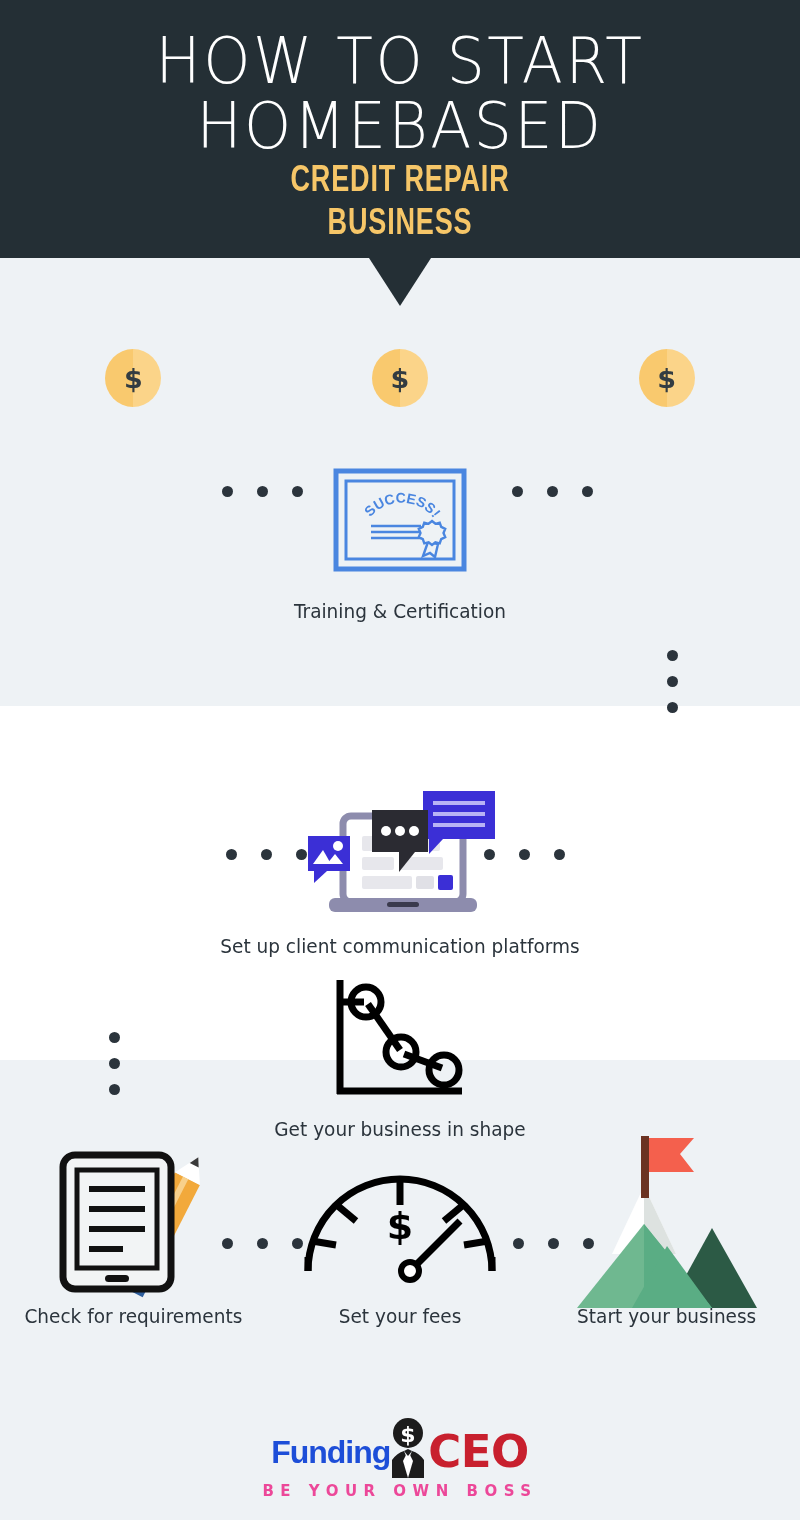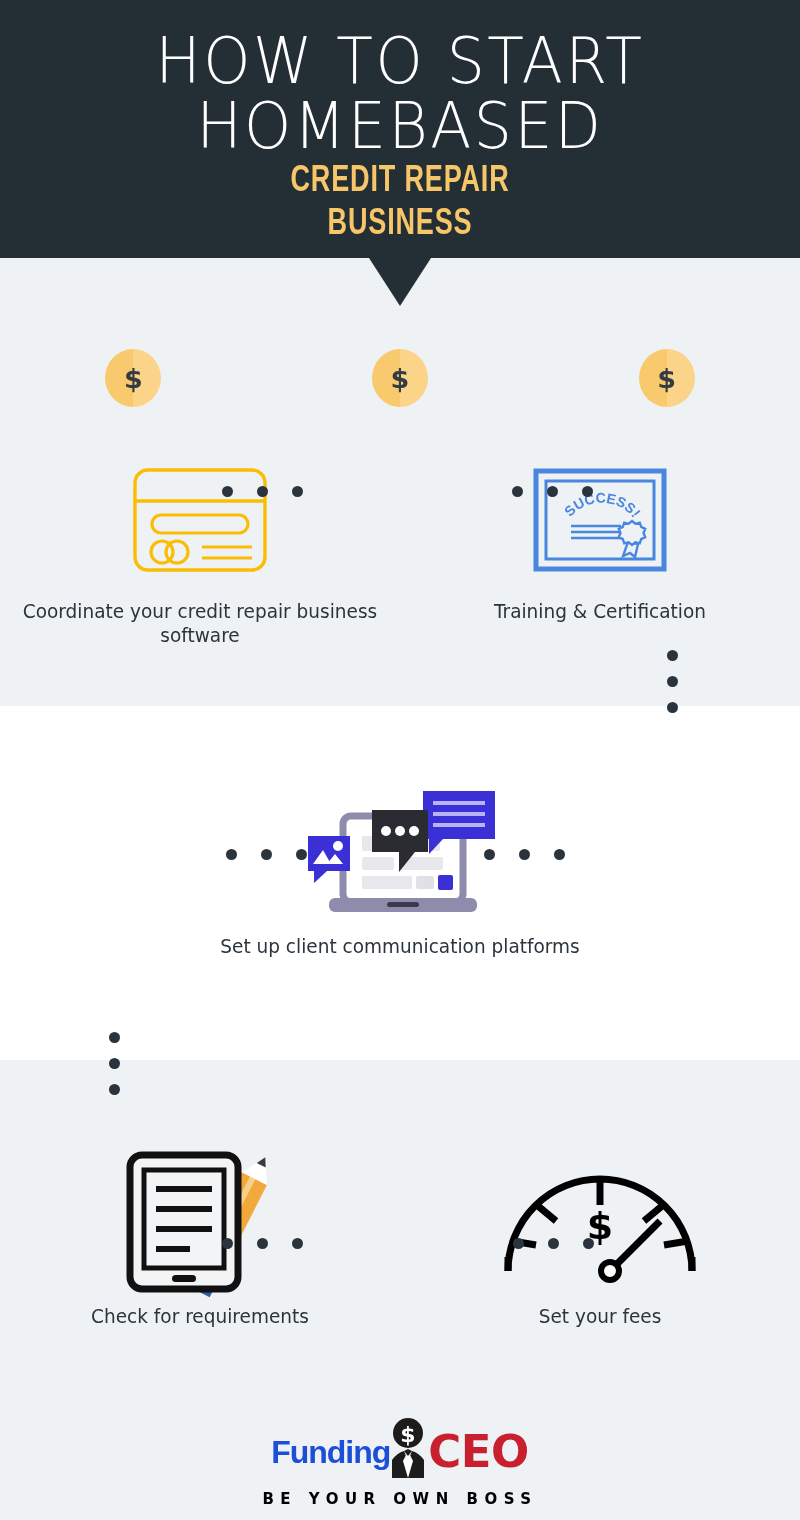--- a/index.html
+++ b/index.html
@@ -166,22 +166,22 @@
     margin-left: 38px;
   }
   .logo-man {
     position: absolute;
     left: 50%;
     margin-left: -16px;
     top: -6px;
     width: 48px; height: 60px;
   }
   .logo-tag {
-    margin-top: 12px;
-    color: #000000;
+    margin-top: 4px;
+    color: #ec4899;
     font-family: "DejaVu Sans", sans-serif;
     font-weight: 700;
     font-size: 15px;
     letter-spacing: 6.5px;
   }
 </style>
 </head>
 <body>
 
 <div class="page">
@@ -209,34 +209,20 @@
     <div class="coin-cell">
       <div class="coin">$</div>
     </div>
     <div class="coin-cell">
       <div class="coin">$</div>
     </div>
   </div>
 
   <div class="row" style="top:440px;">
 
-    <div class="cell">
-      <div class="icon-wrap">
-        <svg width="140" height="110" viewBox="0 0 140 110">
-          <rect x="5" y="5" width="130" height="100" rx="13" fill="none" stroke="#fbbc04" stroke-width="3.4"></rect>
-          <line x1="6" y1="36" x2="134" y2="36" stroke="#fbbc04" stroke-width="3.4"></line>
-          <rect x="22" y="50" width="96" height="18" rx="9" fill="none" stroke="#fbbc04" stroke-width="3.2"></rect>
-          <circle cx="32" cy="87" r="11" fill="none" stroke="#fbbc04" stroke-width="3.2"></circle>
-          <circle cx="47" cy="87" r="11" fill="none" stroke="#fbbc04" stroke-width="3.2"></circle>
-          <line x1="72" y1="82" x2="122" y2="82" stroke="#fbbc04" stroke-width="3.2"></line>
-          <line x1="72" y1="93" x2="122" y2="93" stroke="#fbbc04" stroke-width="3.2"></line>
-        </svg>
-      </div>
-      <div class="label">Coordinate your credit repair business software</div>
-    </div>
 
     <div class="cell">
       <div class="icon-wrap">
         <svg width="134" height="104" viewBox="0 0 134 104">
           <rect x="3" y="3" width="128" height="98" fill="none" stroke="#4a86e0" stroke-width="5"></rect>
           <rect x="13" y="13" width="108" height="78" fill="none" stroke="#4a86e0" stroke-width="3"></rect>
           <path id="arcpath" d="M 36 52 A 36 30 0 0 1 100 50" fill="none"></path>
           <text font-family="Liberation Sans, sans-serif" font-size="14" font-weight="700" fill="#4a86e0">
             <textPath href="#arcpath" startOffset="4%">SUCCESS!</textPath>
           </text>
@@ -305,20 +291,35 @@
           <path d="M9 83 L9 95 L22 83 Z" fill="#3b2fd6"></path>
           <circle cx="33" cy="58" r="5" fill="#ffffff"></circle>
           <path d="M8 76 L18 62 L26 76 Z" fill="#ffffff"></path>
           <path d="M22 76 L30 66 L38 76 Z" fill="#ffffff"></path>
         </svg>
       </div>
       <div class="label">Set up client communication platforms</div>
     </div>
 
 
+    <div class="cell">
+      <div class="icon-wrap">
+        <svg width="140" height="128" viewBox="0 0 140 128">
+          <line x1="10" y1="6" x2="10" y2="120" stroke="#000000" stroke-width="7"></line>
+          <line x1="7" y1="117" x2="132" y2="117" stroke="#000000" stroke-width="7"></line>
+          <line x1="10" y1="28" x2="34" y2="28" stroke="#000000" stroke-width="7"></line>
+          <line x1="38" y1="30" x2="70" y2="76" stroke="#000000" stroke-width="7"></line>
+          <line x1="74" y1="80" x2="112" y2="94" stroke="#000000" stroke-width="7"></line>
+          <circle cx="36" cy="28" r="15" fill="none" stroke="#000000" stroke-width="7"></circle>
+          <circle cx="71" cy="78" r="15" fill="none" stroke="#000000" stroke-width="7"></circle>
+          <circle cx="114" cy="96" r="15" fill="none" stroke="#000000" stroke-width="7"></circle>
+        </svg>
+      </div>
+      <div class="label">Get your business in shape</div>
+    </div>
   </div>
 
   <div class="dots-h" style="left:226px; top:849px;">
     <span class="dot"></span>
     <span class="dot"></span>
     <span class="dot"></span>
   </div>
   <div class="dots-h" style="left:484px; top:849px;">
     <span class="dot"></span>
     <span class="dot"></span>
@@ -369,20 +370,40 @@
           <line x1="162" y1="41" x2="144" y2="56" stroke="#000000" stroke-width="7"></line>
           <line x1="100" y1="16" x2="100" y2="40" stroke="#000000" stroke-width="7"></line>
           <text x="100" y="74" text-anchor="middle" font-family="DejaVu Sans, sans-serif" font-size="38" font-weight="700" fill="#000000">$</text>
           <line x1="112" y1="104" x2="160" y2="56" stroke="#000000" stroke-width="7"></line>
           <circle cx="110" cy="106" r="9" fill="#ffffff" stroke="#000000" stroke-width="6"></circle>
         </svg>
       </div>
       <div class="label">Set your fees</div>
     </div>
 
+    <div class="cell">
+      <div class="icon-wrap">
+        <svg width="190" height="195" viewBox="0 0 190 195">
+
+          <polygon points="140,100 185,180 96,180" fill="#2c5a45"></polygon>
+
+          <polygon points="72,58 104,126 40,126" fill="#ffffff"></polygon>
+          <polygon points="72,58 104,126 72,126" fill="#dde2e0"></polygon>
+
+          <polygon points="72,96 140,180 5,180" fill="#6fb890"></polygon>
+          <polygon points="72,96 140,180 72,180" fill="#5aad84"></polygon>
+
+          <polygon points="95,118 140,180 60,180" fill="#5aad84"></polygon>
+
+          <rect x="69" y="8" width="8" height="62" fill="#6b3322"></rect>
+          <polygon points="77,10 122,10 108,26 122,44 77,44" fill="#f4604d"></polygon>
+        </svg>
+      </div>
+      <div class="label">Start your business</div>
+    </div>
   </div>
 
   <div class="dots-h" style="left:222px; top:1238px;">
     <span class="dot"></span>
     <span class="dot"></span>
     <span class="dot"></span>
   </div>
   <div class="dots-h" style="left:513px; top:1238px;">
     <span class="dot"></span>
     <span class="dot"></span>

